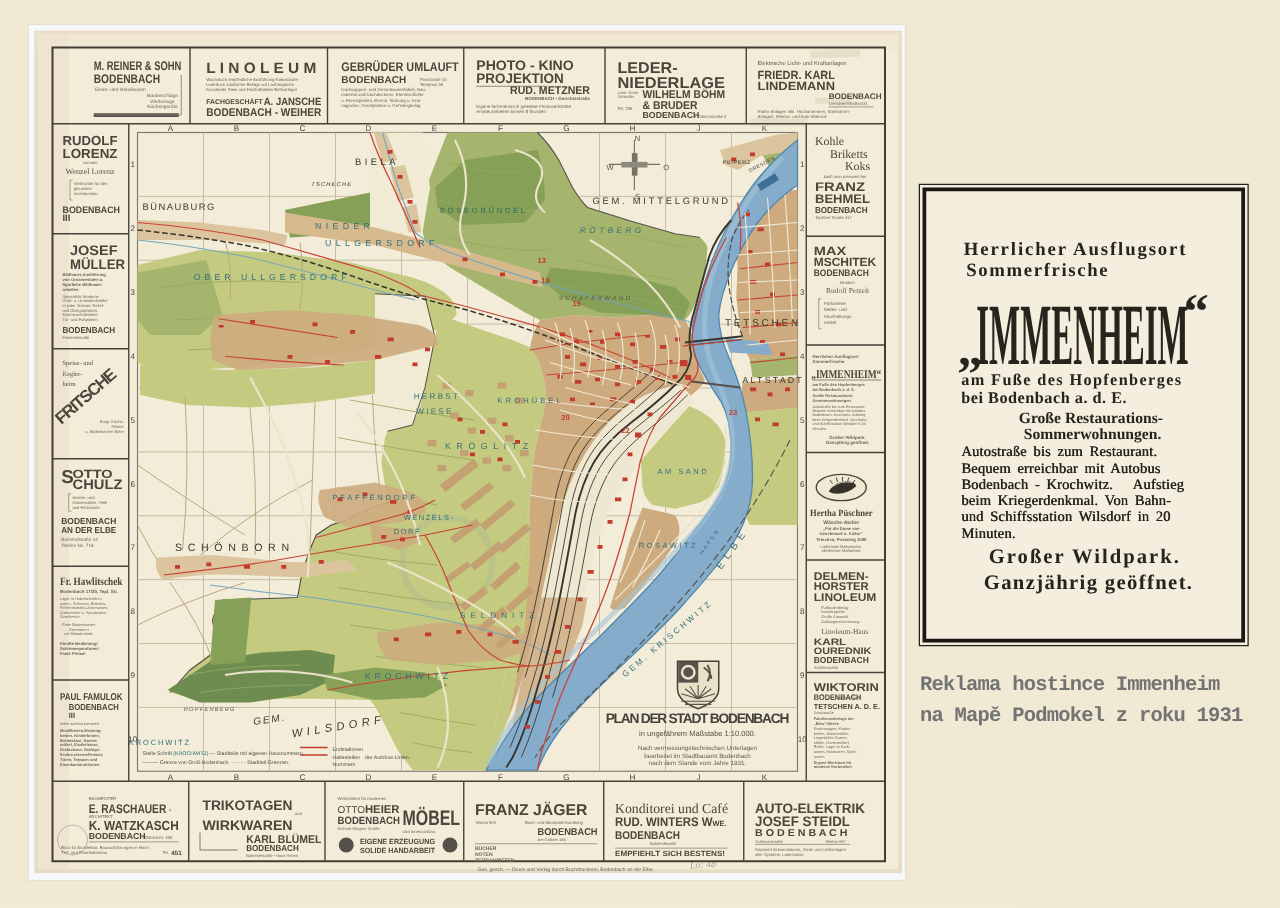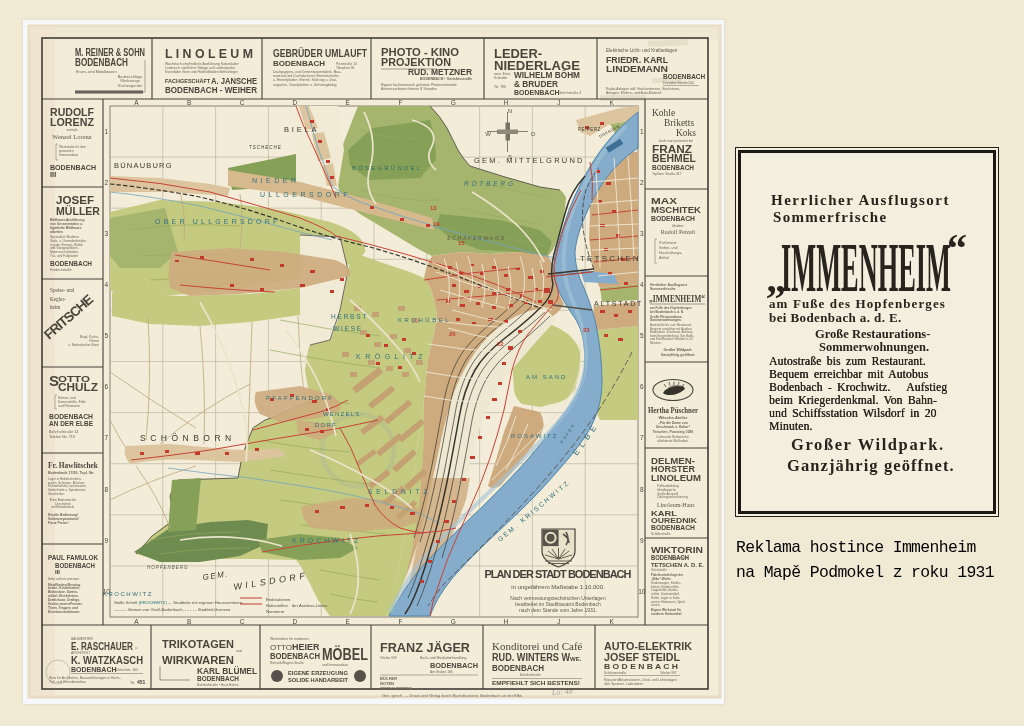--- a/index.html
+++ b/index.html
@@ -1,21 +1,21 @@
 <!DOCTYPE html>
 <html><head>
 <meta charset="utf-8">
 <style>
 html,body{margin:0;padding:0;}
 body{width:1024px;height:726px;background:#f0ead5;font-family:"Liberation Sans",sans-serif;overflow:hidden;position:relative;}
 #sheet{position:absolute;left:23px;top:20px;width:701px;height:684px;background:#f7f8fb;box-shadow:0 0 2px rgba(120,120,140,.25);}
 #mapsvg{position:absolute;left:0;top:0;}
 #immad{position:absolute;left:735px;top:147px;width:264px;height:370px;background:#f3eedd;border:1px solid #24211c;box-sizing:border-box;}
 #immadin{position:absolute;left:2px;top:2px;right:2px;bottom:2px;border:3.5px solid #1c1914;font-family:"Liberation Serif",serif;color:#27231d;font-weight:bold;}
-#caption{position:absolute;left:736px;top:535px;width:270px;font-family:"Liberation Mono",monospace;font-weight:normal;font-size:16.4px;line-height:25px;color:#000000;letter-spacing:-0.62px;white-space:nowrap;}
+#caption{position:absolute;left:736px;top:535px;width:270px;font-family:"Liberation Mono",monospace;font-weight:bold;font-size:16.4px;line-height:25px;color:#737373;letter-spacing:-0.62px;white-space:nowrap;}
 .al{position:absolute;white-space:nowrap;}
 </style>
 </head>
 <body>
 
 <div id="sheet"></div>
 <svg id="mapsvg" width="1024" height="726" viewBox="0 0 1024 726">
 
 <rect x="29" y="26" width="691" height="671" fill="#f2ecd8"></rect>
 <rect x="29" y="26" width="691" height="671" fill="none" stroke="#e8dcc4" stroke-width="3"></rect>

